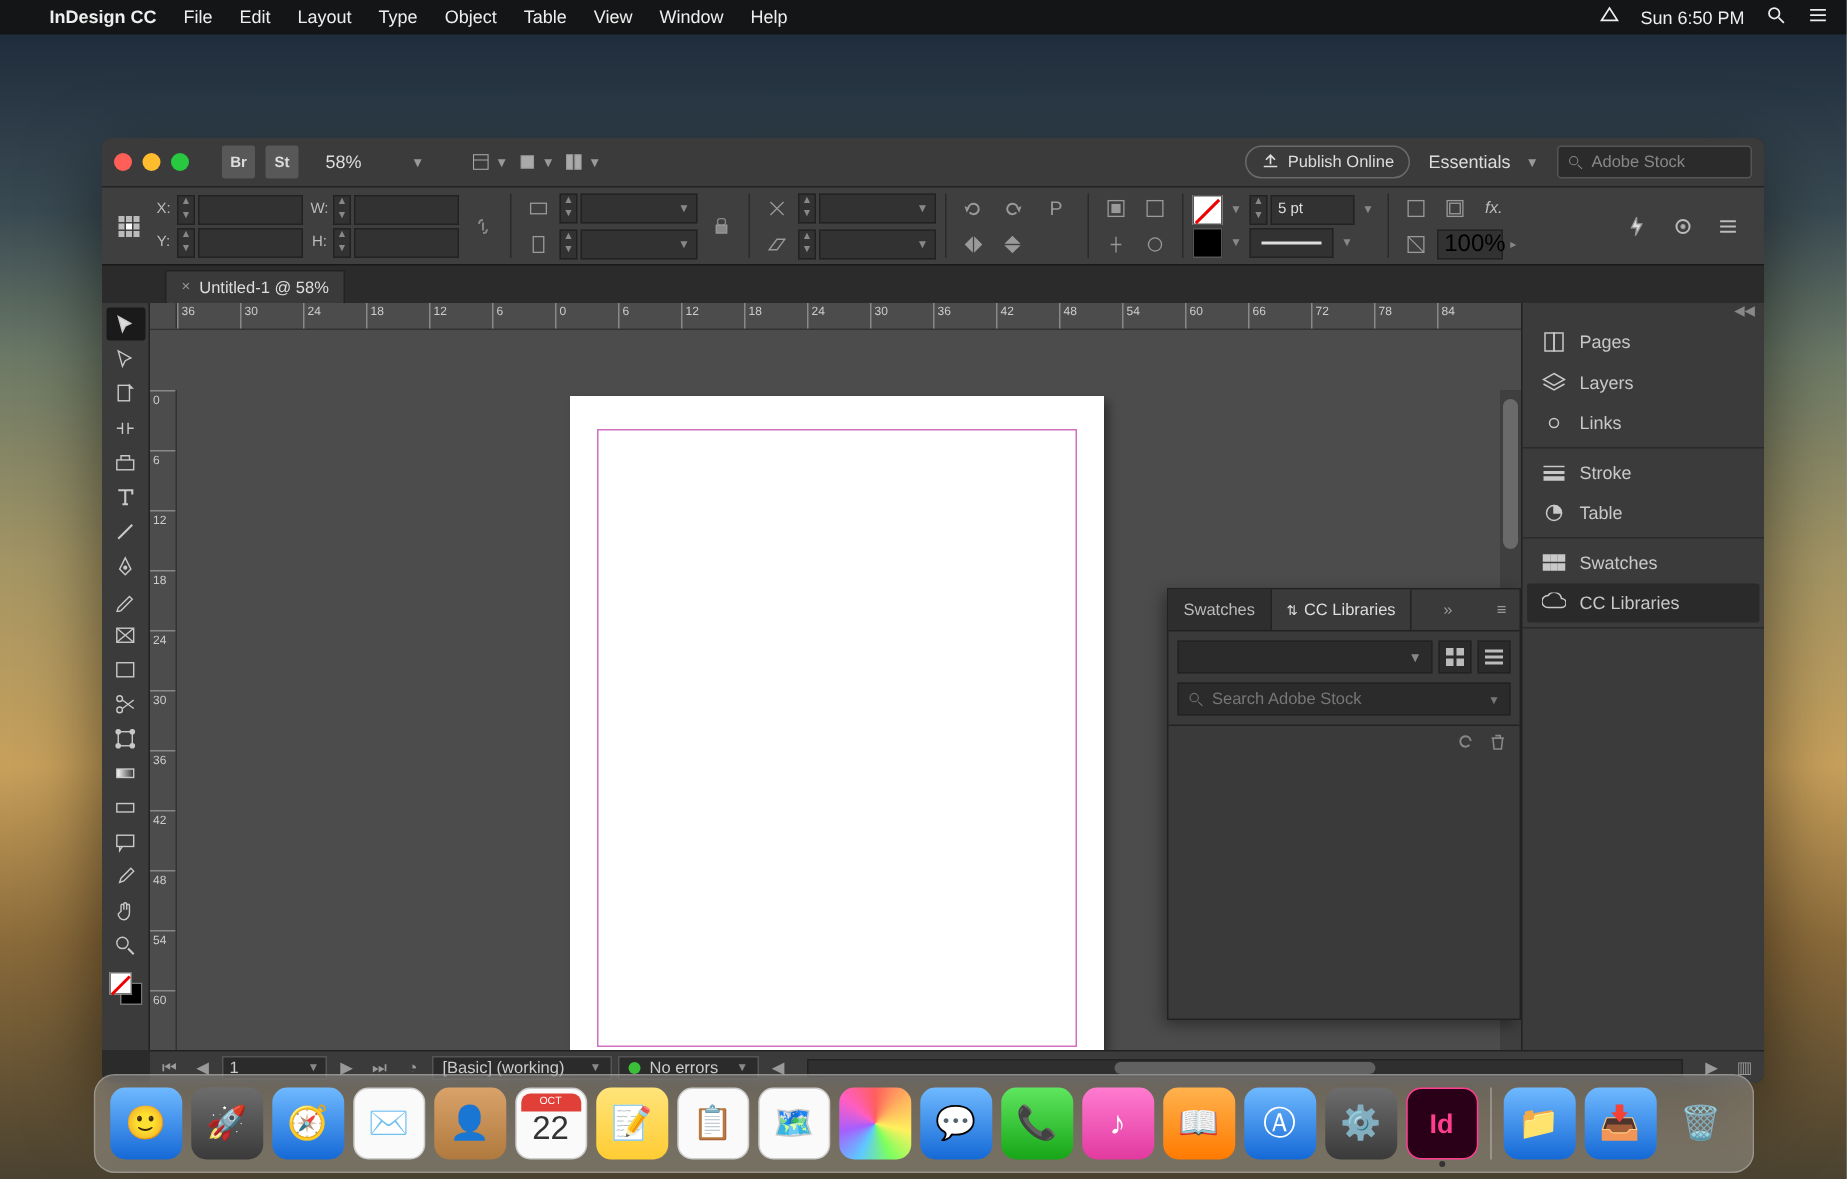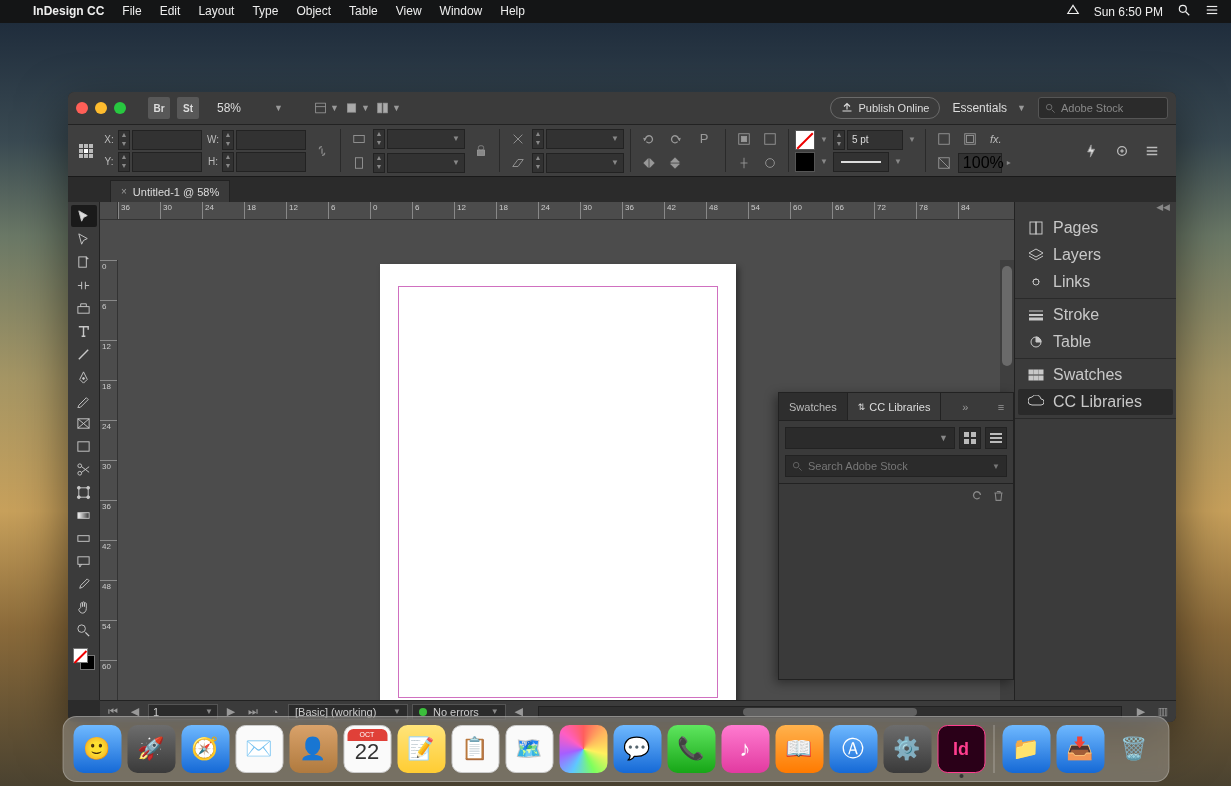--- a/index.html
+++ b/index.html
@@ -95,21 +95,21 @@
 #libpanel .srow{padding:0 6px 6px;}
 #libpanel .srow .sinput{height:22px;background:#2b2b2b;border:1px solid #222;display:flex;align-items:center;gap:5px;padding:0 6px;color:#777;font-size:11px;}
 #libpanel .body{flex:1;display:flex;flex-direction:column;align-items:center;justify-content:center;color:#8a8a8a;font-size:11px;text-align:center;gap:6px;padding:0 12px;}
 #libpanel .body svg{width:46px;height:36px;stroke:#6f6f6f;fill:none;stroke-width:2.5;}
 #libpanel .body .mi{color:#ccc;text-decoration:underline;margin-top:6px;cursor:pointer;}
 #libpanel .foot{height:26px;border-top:1px solid #222;display:flex;align-items:center;justify-content:flex-end;gap:8px;padding:0 8px;color:#888;}
 
 
 #rightdock{width:162px;background:#3b3b3b;border-left:1px solid #222;display:flex;flex-direction:column;}
 .dockgrp{border-bottom:1px solid #2a2a2a;padding:2px 0;}
-.dockitem{height:26px;display:flex;align-items:center;gap:9px;padding:0 10px;color:#c8c8c8;font-size:16px;border-radius:2px;margin:1px 3px;}
+.dockitem{height:26px;display:flex;align-items:center;gap:9px;padding:0 10px;color:#c8c8c8;font-size:12px;border-radius:2px;margin:1px 3px;}
 .dockitem.sel{background:#2a2a2a;}
 .dockitem svg{width:16px;height:14px;fill:#c8c8c8;stroke:#c8c8c8;}
 #rightdock .collapse{height:10px;color:#888;font-size:9px;text-align:right;padding-right:6px;}
 
 
 #statusbar{height:22px;background:#3b3b3b;border-top:1px solid #222;display:flex;align-items:center;font-size:11px;color:#ccc;gap:4px;padding:0 4px;margin-left:32px;}
 #statusbar .navb{width:18px;text-align:center;color:#999;}
 #statusbar .pagefield{width:70px;height:16px;background:#2b2b2b;border:1px solid #555;padding:0 4px;display:flex;align-items:center;}
 #statusbar .pf{height:16px;background:#2b2b2b;border:1px solid #555;padding:0 6px;display:flex;align-items:center;gap:6px;}
 #statusbar .dot{width:8px;height:8px;border-radius:50%;background:#3bbf3b;}

